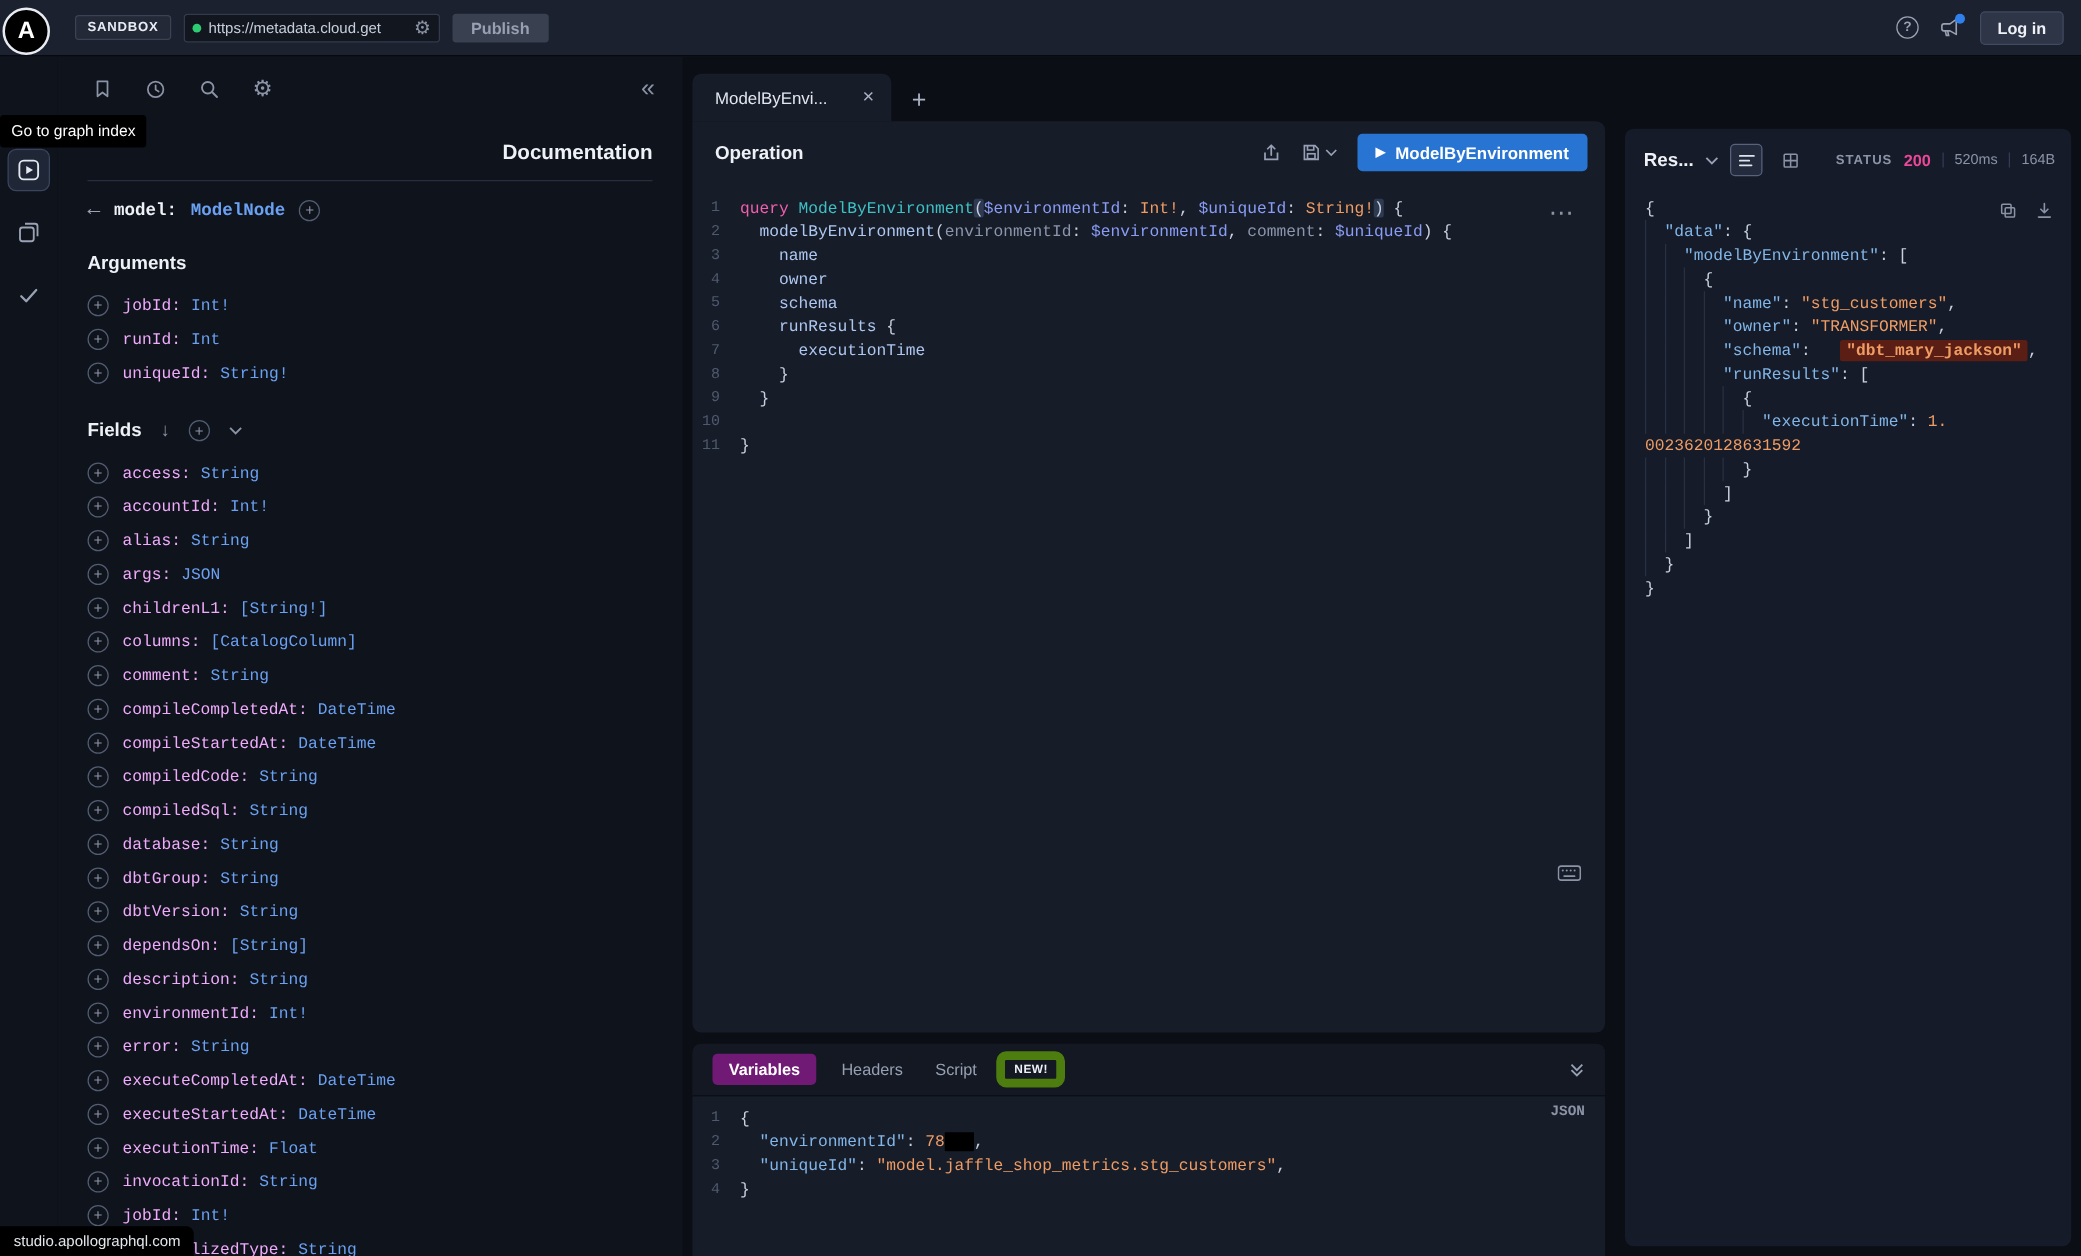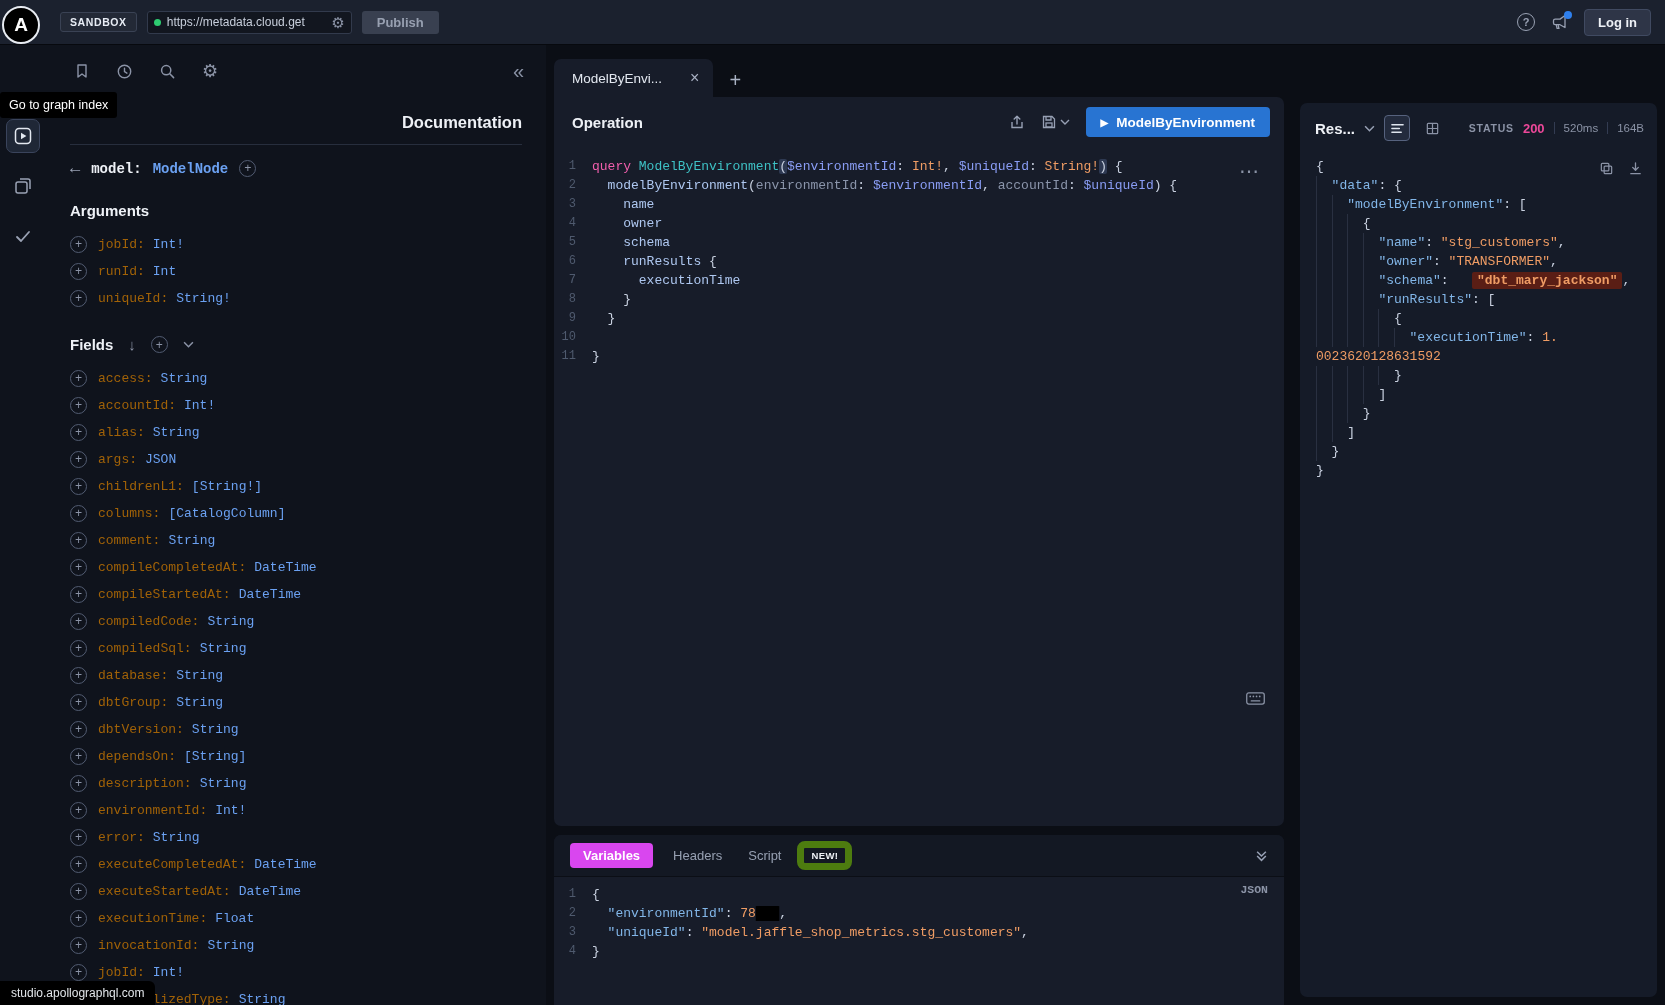--- a/index.html
+++ b/index.html
@@ -40,21 +40,21 @@
   .back-arrow { color:#9aa2b4; font-size:17px; }
   .bc-field { color:#eef1f6; font-weight:700; }
   .bc-type { color:#6ba1f2; font-weight:700; }
   .doc-h { font-size:15px; font-weight:700; color:#eef1f6; margin-top:24px; }
   .fields-head { display:flex; align-items:center; gap:15px; margin-top:24px; }
   .fields-head .doc-h { margin-top:0; }
   .mut { color:#8b93a6; }
   .doc-list { margin-top:12px; }
   .doc-row { display:flex; align-items:center; gap:11px; height:27px; font-family:"Liberation Mono",monospace; font-size:13px; }
   .plus-ic { width:17px; height:17px; border:1.3px solid #525c72; border-radius:50%; color:#8b93a6; display:inline-flex; align-items:center; justify-content:center; font-size:12px; line-height:1; flex:0 0 auto; }
-  .f-name { color:#a16207; margin-right:8px; }
+  .f-name { color:#f0abfc; margin-right:8px; }
   .f-type { color:#6ba1f2; }
 
   
   .center-col { flex:1; display:flex; flex-direction:column; min-width:0; padding:0 8px; }
   .tab-row { flex:0 0 52px; display:flex; align-items:flex-end; }
   .tab { height:38px; background:#171c29; border-radius:7px 7px 0 0; display:flex; align-items:center; gap:28px; padding:0 14px 0 18px; font-size:13.5px; color:#e3e8f0; }
   .tab-close { color:#aab2c4; font-size:16px; line-height:1; }
   .new-tab { color:#aab2c4; font-size:20px; margin:0 0 7px 16px; line-height:1; }
 
   .op-panel { flex:1; background:#171c29; border-radius:0 7px 7px 7px; display:flex; flex-direction:column; min-height:0; overflow:hidden; }
@@ -80,21 +80,21 @@
   .str { color:#ef9c64; }
   .num { color:#ef9c64; }
   .hl { background:#5a1e15; padding:1px 5px; border-radius:2px; font-weight:700; }
   .redact { color:#000; background:#000; border-radius:1px; }
   .editor-menu { position:absolute; top:2px; right:20px; color:#8b93a6; font-size:20px; line-height:1; }
   .kbd-ic { position:absolute; bottom:10px; right:16px; color:#8b93a6; }
 
   .vars-panel { flex:0 0 170px; background:#171c29; border-radius:7px 7px 0 0; margin-top:9px; display:flex; flex-direction:column; overflow:hidden; }
   .vars-header { flex:0 0 42px; background:#131823; border-bottom:1px solid #0b0e15; display:flex; align-items:center; gap:14px; padding:0 16px; }
   .vtab { font-size:13px; color:#97a0b2; padding:5px 6px; }
-  .vtab.active { background:#d946ef; color:#fff; border-radius:4px; padding:5px 13px; font-weight:600; }
+  .vtab.active { background:#701a75; color:#fff; border-radius:4px; padding:5px 13px; font-weight:600; }
   .new-badge { border:7px solid #4d7c0f; color:#eef1f6; font-size:9.5px; font-weight:700; border-radius:8px; padding:2px 7px; letter-spacing:.4px; }
   .vars-body { flex:1; position:relative; padding-top:8px; font-family:"Liberation Mono",monospace; font-size:13px; }
   .json-label { position:absolute; top:6px; right:16px; color:#8b93a6; font-size:11.5px; font-weight:700; }
 
   
   .resp-col { flex:0 0 373px; display:flex; flex-direction:column; padding:58px 8px 8px 8px; }
   .resp-panel { flex:1; background:#151b28; border-radius:7px; display:flex; flex-direction:column; overflow:hidden; }
   .resp-header { flex:0 0 50px; display:flex; align-items:center; gap:9px; padding:0 13px 0 15px; }
   .resp-title { font-size:15px; font-weight:700; color:#eef1f6; }
   .chev { color:#97a0b4; display:flex; }
@@ -375,21 +375,21 @@
             <span>ModelByEnvironment</span>
           </button>
         </div>
         <div class="editor">
             <div class="code-line">
               <span class="ln">1</span>
               <span class="code-text"><span class="kw">query </span><span class="op">ModelByEnvironment</span><span class="phl">(</span><span class="var">$environmentId</span><span class="punct">: </span><span class="type">Int!</span><span class="punct">, </span><span class="var">$uniqueId</span><span class="punct">: </span><span class="type">String!</span><span class="phl">)</span><span class="punct"> {</span></span>
             </div>
             <div class="code-line">
               <span class="ln">2</span>
-              <span class="code-text"><span>  </span><span class="field">modelByEnvironment</span><span class="punct">(</span><span class="argn">environmentId</span><span class="punct">: </span><span class="var">$environmentId</span><span class="punct">, </span><span class="argn">accountId</span><span class="punct">: </span><span class="var">$uniqueId</span><span class="punct">) {</span></span>
+              <span class="code-text"><span>  </span><span class="field">modelByEnvironment</span><span class="punct">(</span><span class="argn">environmentId</span><span class="punct">: </span><span class="var">$environmentId</span><span class="punct">, </span><span class="argn">comment</span><span class="punct">: </span><span class="var">$uniqueId</span><span class="punct">) {</span></span>
             </div>
             <div class="code-line">
               <span class="ln">3</span>
               <span class="code-text"><span>    </span><span class="field">name</span></span>
             </div>
             <div class="code-line">
               <span class="ln">4</span>
               <span class="code-text"><span>    </span><span class="field">owner</span></span>
             </div>
             <div class="code-line">

